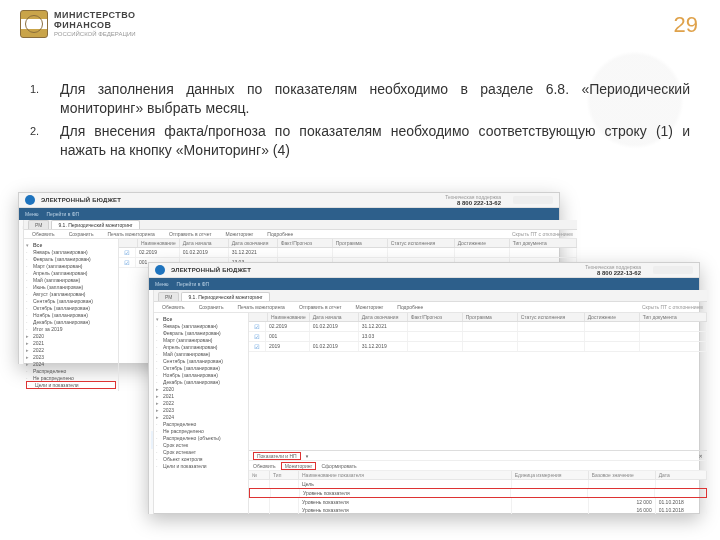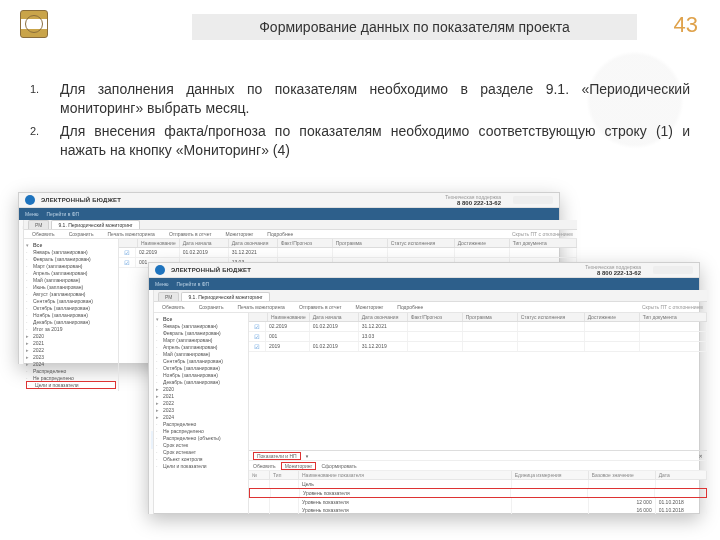--- a/index.html
+++ b/index.html
@@ -89,30 +89,34 @@
 .c-m{width:60px}
 
 </style>
 </head>
 <body>
 
 <div class="slide">
 
   <div class="logo">
     <div class="emblem"></div>
+    <div class="ministry">
+      <div class="m1">МИНИСТЕРСТВО</div>
+      <div class="m2">ФИНАНСОВ</div>
+      <div class="m3">РОССИЙСКОЙ ФЕДЕРАЦИИ</div>
+    </div>
   </div>
 
-  <div class="titlebar">Формирование данных по показателям проекта</div>
-  <div class="pagenum">43</div>
+  <div class="pagenum">29</div>
   <div class="wm"></div>
 
   <div class="list">
     <div class="li">
         <div class="num">1.</div>
-        <div class="txt">Для заполнения данных по показателям необходимо в разделе 9.1. «Периодический мониторинг» выбрать месяц.</div>
+        <div class="txt">Для заполнения данных по показателям необходимо в разделе 6.8. «Периодический мониторинг» выбрать месяц.</div>
       </div>
     <div class="li">
         <div class="num">2.</div>
         <div class="txt">Для внесения факта/прогноза по показателям необходимо соответствующую строку (1) и нажать на кнопку «Мониторинг» (4)</div>
       </div>
   </div>
 
   <div class="shots">
 
     <div class="app" style="left:0;top:0;width:540px;height:170px">

